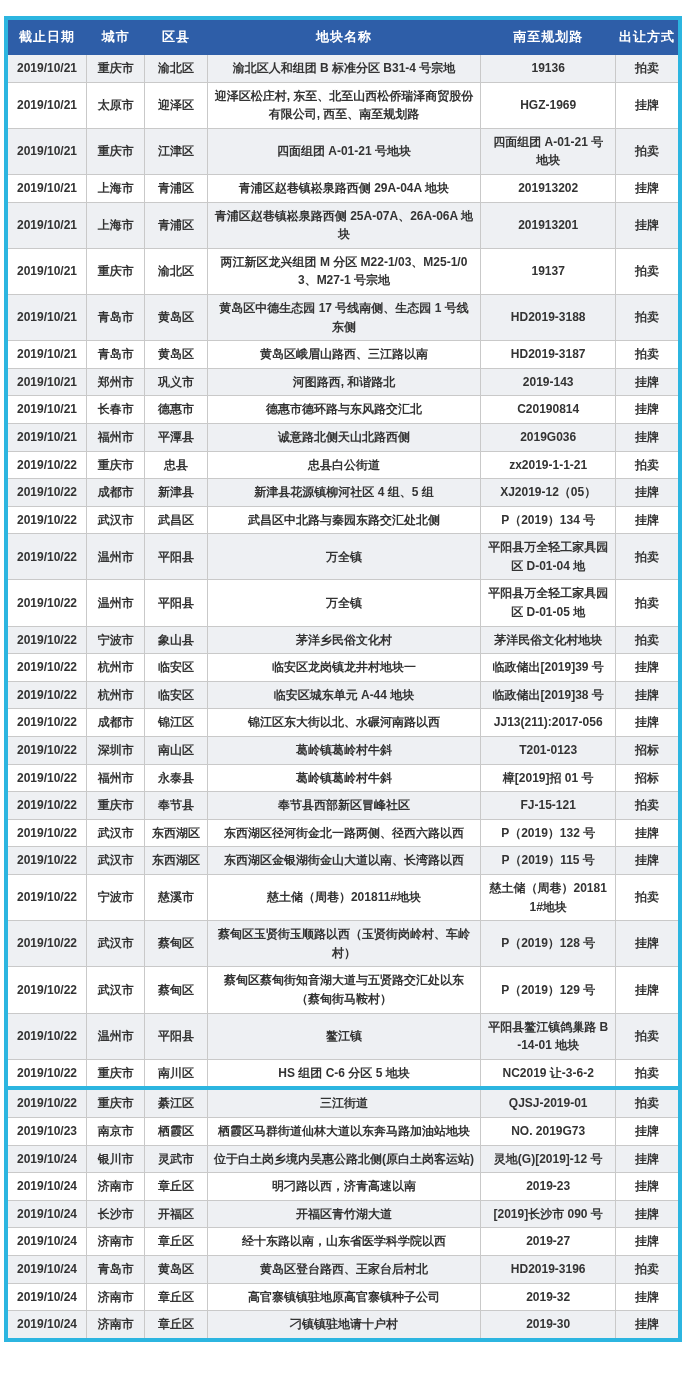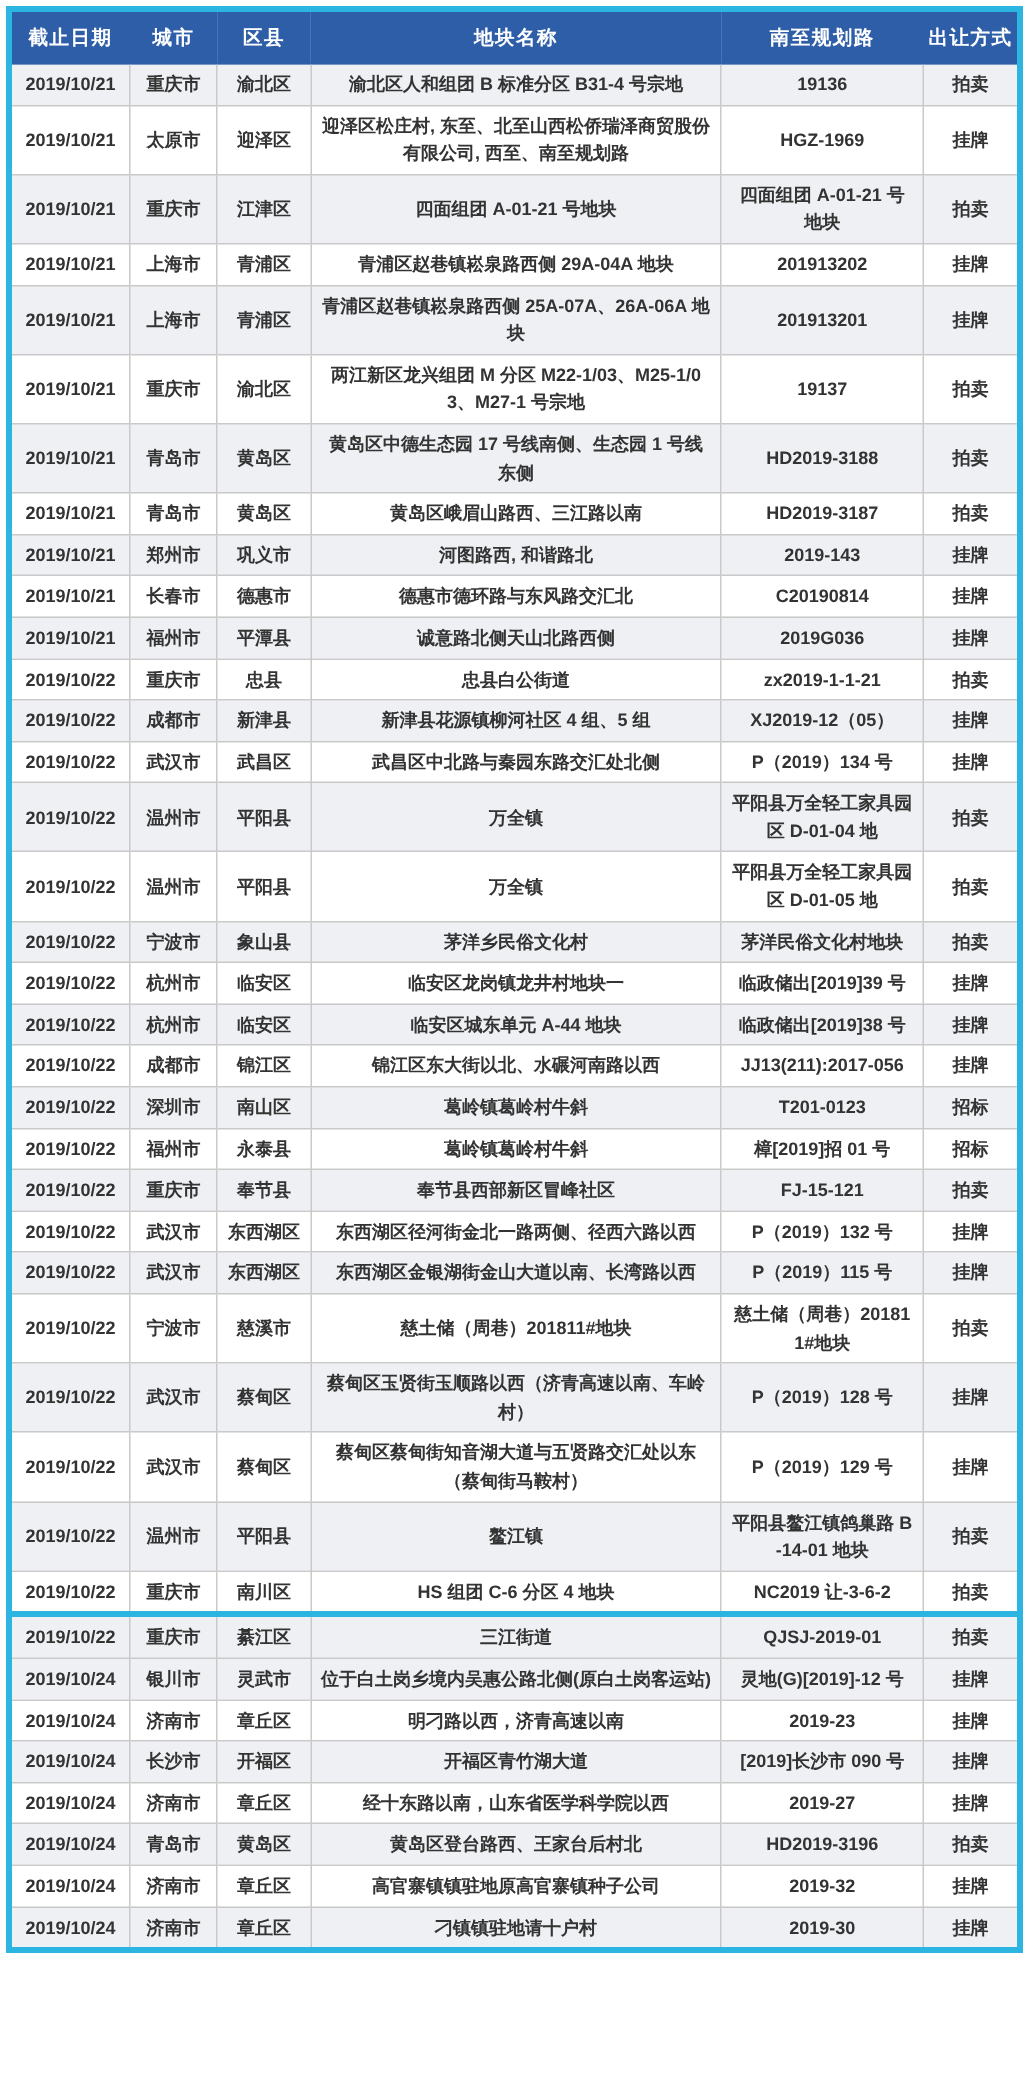--- a/index.html
+++ b/index.html
@@ -6,20 +6,21 @@
     margin: 0;
     padding: 0;
     width: 686px;
     height: 1400px;
     overflow: hidden;
     background: #ffffff;
     font-family: "Liberation Sans", "DejaVu Sans", sans-serif;
   }
   .page {
     padding: 4px 4px 4px 4px;
+    margin-top: 12px;
   }
   table.land-table {
     border-collapse: collapse;
     width: 678px;
     table-layout: fixed;
     border: 4px solid #2cb5e0;
     font-weight: 700;
     color: #333333;
   }
   col.c-date     { width: 80px; }
@@ -288,21 +289,21 @@
           <td>宁波市</td>
           <td>慈溪市</td>
           <td>慈土储（周巷）201811#地块</td>
           <td>慈土储（周巷）201811#地块</td>
           <td>拍卖</td>
         </tr>
         <tr class="alt">
           <td>2019/10/22</td>
           <td>武汉市</td>
           <td>蔡甸区</td>
-          <td>蔡甸区玉贤街玉顺路以西（济青高速以南、车岭村）</td>
+          <td>蔡甸区玉贤街玉顺路以西（玉贤街岗岭村、车岭村）</td>
           <td>P（2019）128 号</td>
           <td>挂牌</td>
         </tr>
         <tr>
           <td>2019/10/22</td>
           <td>武汉市</td>
           <td>蔡甸区</td>
           <td>蔡甸区蔡甸街知音湖大道与五贤路交汇处以东（蔡甸街马鞍村）</td>
           <td>P（2019）129 号</td>
           <td>挂牌</td>
@@ -312,33 +313,41 @@
           <td>温州市</td>
           <td>平阳县</td>
           <td>鳌江镇</td>
           <td>平阳县鳌江镇鸽巢路 B-14-01 地块</td>
           <td>拍卖</td>
         </tr>
         <tr>
           <td>2019/10/22</td>
           <td>重庆市</td>
           <td>南川区</td>
-          <td>HS 组团 C-6 分区 4 地块</td>
+          <td>HS 组团 C-6 分区 5 地块</td>
           <td>NC2019 让-3-6-2</td>
           <td>拍卖</td>
         </tr>
       </tbody>
     <tbody id="tbody-highlight" class="highlight-box">
         <tr class="alt">
           <td>2019/10/22</td>
           <td>重庆市</td>
           <td>綦江区</td>
           <td>三江街道</td>
           <td>QJSJ-2019-01</td>
           <td>拍卖</td>
+        </tr>
+        <tr>
+          <td>2019/10/23</td>
+          <td>南京市</td>
+          <td>栖霞区</td>
+          <td>栖霞区马群街道仙林大道以东奔马路加油站地块</td>
+          <td>NO. 2019G73</td>
+          <td>挂牌</td>
         </tr>
         <tr class="alt">
           <td>2019/10/24</td>
           <td>银川市</td>
           <td>灵武市</td>
           <td>位于白土岗乡境内吴惠公路北侧(原白土岗客运站)</td>
           <td>灵地(G)[2019]-12 号</td>
           <td>挂牌</td>
         </tr>
         <tr>

